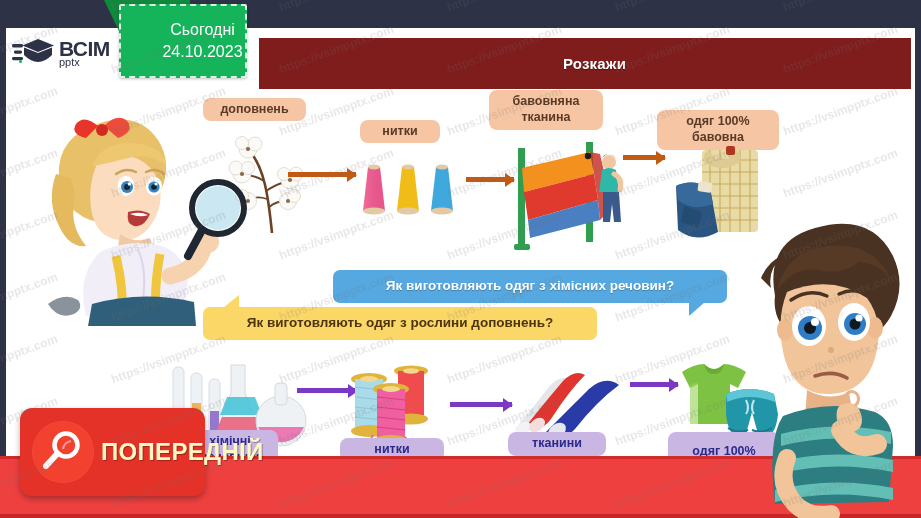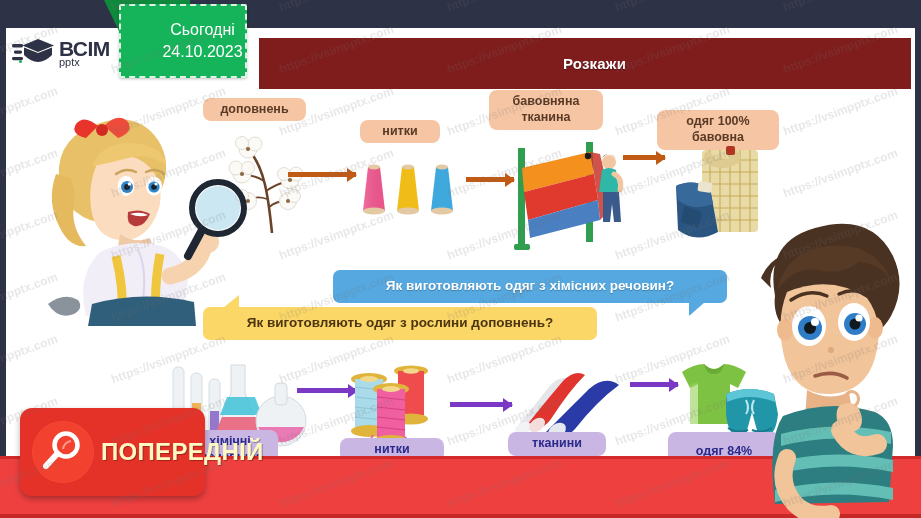--- a/index.html
+++ b/index.html
@@ -550,21 +550,21 @@
         <path d="M58 36 q24 -10 48 0 l1 8 q-25 -10 -48 0Z" fill="#5cc6d6"></path>
         <path d="M78 42 q4 8 0 14 M86 42 q-4 8 0 14" stroke="#bfe9f0" stroke-width="2" fill="none"></path>
         <path d="M60 70 q10 6 20 2 M84 72 q10 4 20 -2" stroke="#17788a" stroke-width="2" fill="none"></path>
       </g>
     </svg>
   </div>
 
   <div class="chip purple" style="left:182px; top:430px; width:96px; height:40px;">хімічні речовини</div>
   <div class="chip purple" style="left:340px; top:438px; width:104px; height:24px;">нитки</div>
   <div class="chip purple" style="left:508px; top:432px; width:98px; height:24px;">тканини</div>
-  <div class="chip purple" style="left:668px; top:432px; width:112px; height:40px;">одяг 84%</div>
+  <div class="chip purple" style="left:668px; top:432px; width:112px; height:40px;">одяг 100%</div>
 
   <div class="red-banner">
     <div class="red-banner-inner">
     </div>
   </div>
 
   <div class="preview-badge">
     <div class="preview-circle">
       <svg width="62" height="62" viewBox="0 0 62 62">
         <circle cx="31" cy="31" r="30" fill="#f2412f"></circle>

